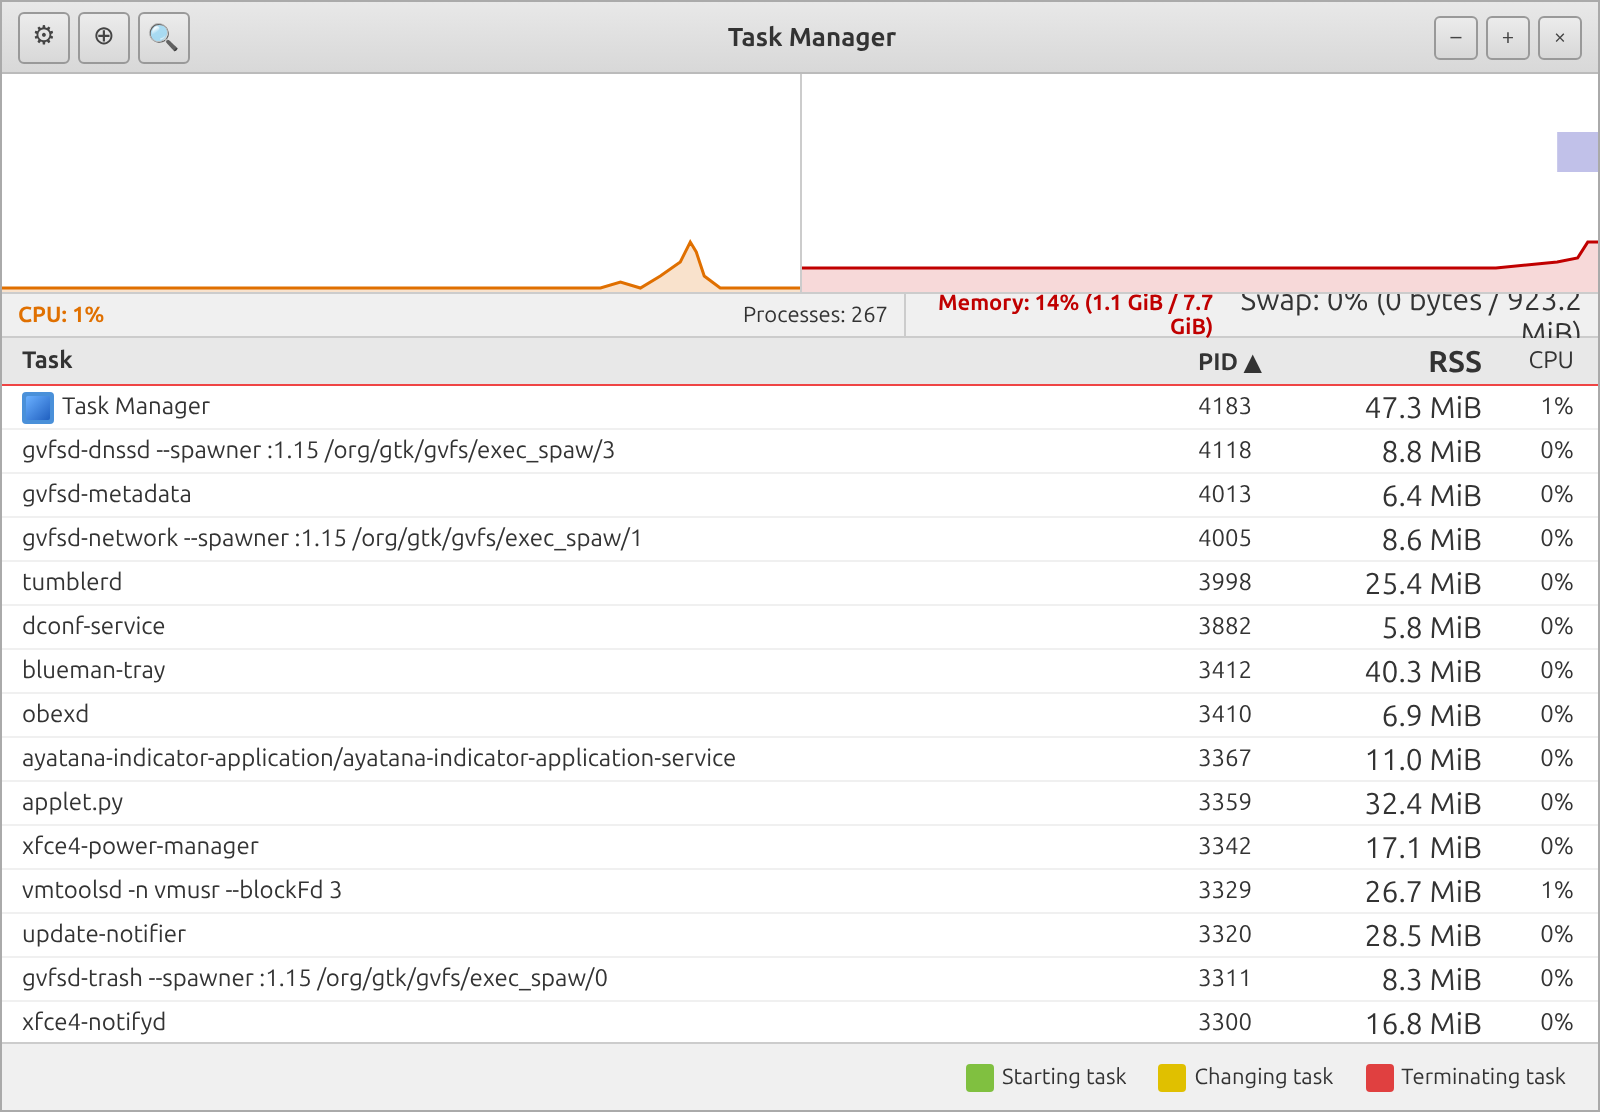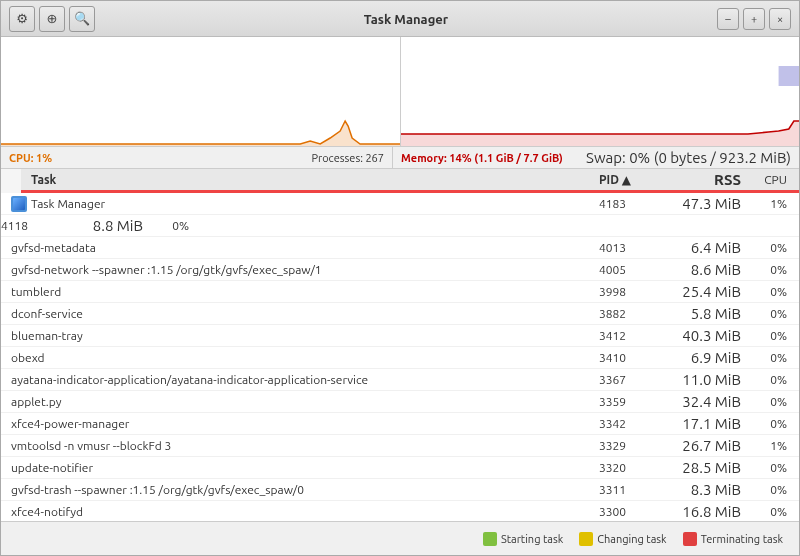--- a/index.html
+++ b/index.html
@@ -94,21 +94,21 @@
       position: relative;
       overflow: hidden;
     }
     
     .status-bar {
       height: 22px;
       display: flex;
       flex-shrink: 0;
     }
     .status-cpu {
-      width: 392px;
+      width: 452px;
       background: #f0f0f0;
       border-right: 1px solid #ccc;
       border-bottom: 1px solid #ccc;
       display: flex;
       align-items: center;
       justify-content: space-between;
       padding: 0 8px;
     }
     .status-cpu-left {
       color: #e07000;
@@ -120,39 +120,39 @@
       color: #333;
     }
     .status-memory {
       flex: 1;
       background: #f0f0f0;
       border-bottom: 1px solid #ccc;
       display: flex;
       align-items: center;
       justify-content: space-between;
       padding: 0 8px;
+      text-align: right;
     }
     .status-mem-text {
       color: #c00000;
       font-weight: bold;
       font-size: 11px;
     }
     .status-swap-text {
       color: #333;
       font-size: 15px;
     }
     
     .table-header {
       height: 24px;
       background: #e8e8e8;
-      border-bottom: 3px solid #ef4444;
-      display: flex;
-      align-items: center;
-      flex-shrink: 0;
-      margin-left: 20px;
+      border-bottom: 1px solid #ef4444;
+      display: flex;
+      align-items: center;
+      flex-shrink: 0;
     }
     .col-task {
       flex: 1;
       padding-left: 10px;
       font-size: 12px;
       font-weight: bold;
       color: #333;
     }
     .col-pid {
       width: 70px;
@@ -315,20 +315,23 @@
           <div class="task-icon">
             <div class="task-icon-inner"></div>
           </div>
           <span>Task Manager</span>
         </div>
         <div class="col-pid">4183</div>
         <div class="col-rss">47.3 MiB</div>
         <div class="col-cpu">1%</div>
       </div>
       <div class="table-row">
+        <div class="col-task">
+          <span>gvfsd-dnssd --spawner :1.15 /org/gtk/gvfs/exec_spaw/3</span>
+        </div>
         <div class="col-pid">4118</div>
         <div class="col-rss">8.8 MiB</div>
         <div class="col-cpu">0%</div>
       </div>
       <div class="table-row">
         <div class="col-task">
           <span>gvfsd-metadata</span>
         </div>
         <div class="col-pid">4013</div>
         <div class="col-rss">6.4 MiB</div>

